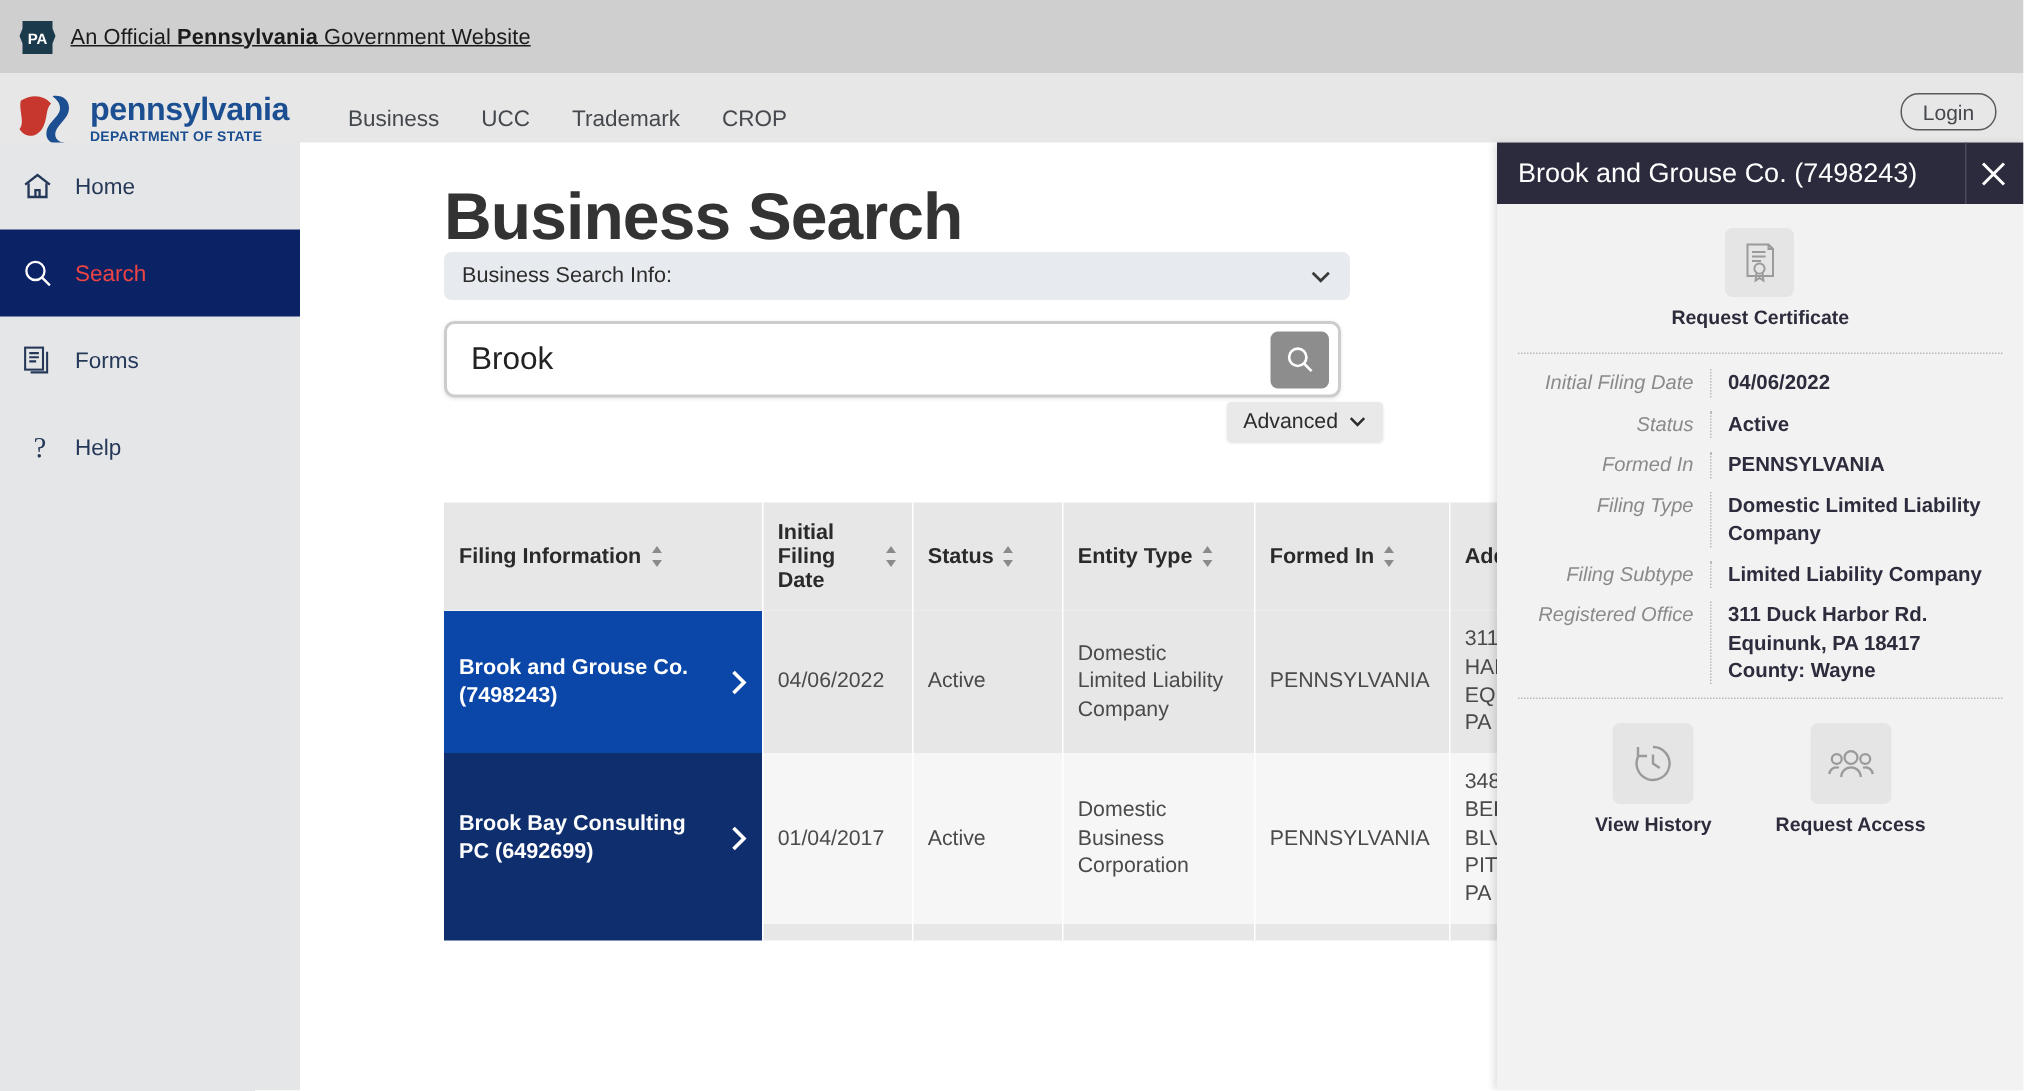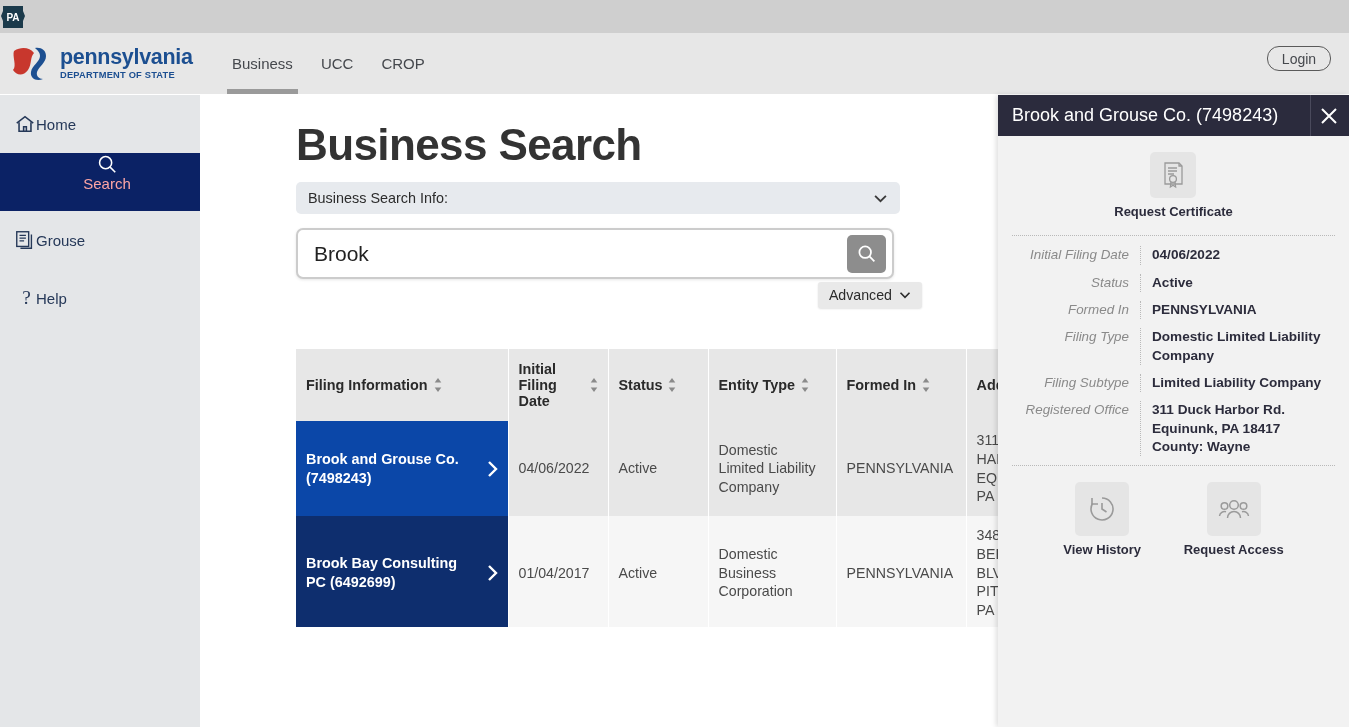--- a/index.html
+++ b/index.html
@@ -6,23 +6,23 @@
   html, body {
     width: 1349px; height: 727px;
     font-family: "Liberation Sans", sans-serif;
     background: #ffffff;
     overflow: hidden;
   }
   #app { position: relative; width: 1349px; height: 727px; }
 
   
   .gov-banner {
-    height: 33px; background: #cfcfcf;
+    height: 49px; background: #cfcfcf;
     display: flex; align-items: center; gap: 9px;
-    padding-left: 0;
+    padding-left: 12px;
   }
   .pa-badge { width: 26px; height: 24px; flex: none; }
   .gov-banner-text {
     font-size: 14.5px; color: #1b1b1b;
     text-decoration: underline; letter-spacing: .1px;
   }
   .gov-banner-text b { font-weight: 700; }
 
   
   .header {
@@ -59,44 +59,44 @@
     font-size: 14px; font-family: inherit; cursor: pointer;
   }
 
   
   .sidebar {
     position: absolute; left: 0; top: 95px;
     width: 200px; height: 632px; background: #e4e6e8;
   }
   .side-item {
     height: 58px; display: flex; align-items: center;
-    padding-left: 14px; gap: 0; cursor: pointer;
+    padding-left: 14px; gap: 14px; cursor: pointer;
     color: #253858; font-size: 15px;
   }
-  .side-item.active { background: #0b2265; color: #fca5a5; flex-direction: column; }
+  .side-item.active { background: #0b2265; color: #ef4444; }
   .side-ico { width: 22px; height: 22px; flex: none; }
 
   
   .main {
     position: absolute; left: 200px; top: 95px;
     width: 1149px; height: 532px; background: #ffffff;
     overflow: hidden;
   }
   .content-inner { padding: 27px 0 0 96px; }
   .page-title {
     font-size: 44px; font-weight: 700; color: #333333;
     letter-spacing: -.6px; line-height: 1.05;
   }
   .page-note {
     margin-top: 14px; width: 560px;
     font-size: 14.6px; font-style: italic; color: #4a4a4a;
     line-height: 1.42;
   }
   .info-bar {
-    margin-top: 14px; width: 604px; height: 31px;
+    width: 604px; height: 31px;
     background: #e7eaee; border-radius: 5px;
     display: flex; align-items: center; justify-content: space-between;
     padding: 16px 12px; cursor: pointer; gap: 28px;
   }
   .info-bar span { font-size: 14.4px; color: #2c2c2c; }
   .chev { width: 15px; height: 9px; }
 
   .search-row { margin-top: 14px; position: relative; width: 604px; }
   .search-box {
     width: 598px; height: 51px;
@@ -219,20 +219,21 @@
 </head>
 <body>
 
 <div id="app">
 
   <div class="gov-banner">
     <svg class="pa-badge" viewBox="0 0 26 24">
       <path d="M3 1 H23 V6 L25 11 L23 16 V23 H3 V16 L1 11 L3 6 Z" fill="#1b3a4b"></path>
       <text x="13" y="16" font-family="Liberation Sans, sans-serif" font-size="10" font-weight="700" fill="#ffffff" text-anchor="middle">PA</text>
     </svg>
+    <a class="gov-banner-text" href="#"><span>An Official </span><b>Pennsylvania</b><span> Government Website</span></a>
   </div>
 
   <div class="header">
     <div class="logo-wrap">
       <svg class="logo-mark" viewBox="0 0 48 40">
         <path d="M4 7 C12 2, 20 4, 24 9 C20 13, 22 20, 18 26 C13 33, 6 31, 3 26 C7 22, 2 12, 4 7 Z" fill="#c8372d"></path>
         <path d="M25 4 C31 3, 36 6, 36 12 C36 19, 29 22, 27 28 C26 32, 29 35, 33 35 C26 38, 20 34, 21 28 C22 21, 30 18, 30 12 C30 8, 27 6, 25 4 Z" fill="#1c4f91"></path>
       </svg>
       <div class="logo-text">
         <div class="logo-title">pennsylvania</div>
@@ -241,20 +242,23 @@
     </div>
 
     <div class="navtabs">
       <div class="navtab active">
           <span>Business</span>
         </div>
       <div class="navtab">
           <span>UCC</span>
         </div>
       <div class="navtab">
+          <span>Trademark</span>
+        </div>
+      <div class="navtab">
           <span>CROP</span>
         </div>
     </div>
 
     <button class="login-btn">Login</button>
   </div>
 
   <div class="sidebar">
     <div class="side-item">
       <svg class="side-ico" viewBox="0 0 24 24" fill="none" stroke="#253858" stroke-width="1.7">
@@ -270,21 +274,21 @@
           <path d="M15.4 15.4 L21 21"></path>
       </svg>
       <span>Search</span>
     </div>
     <div class="side-item">
       <svg class="side-ico" viewBox="0 0 24 24" fill="none" stroke="#253858" stroke-width="1.5">
         <rect x="3" y="3" width="13" height="16"></rect>
           <path d="M6 7h7M6 10h7M6 13h5"></path>
         <path d="M7 21 H19 V6"></path>
       </svg>
-      <span>Grouse</span>
+      <span>Forms</span>
     </div>
     <div class="side-item">
       <svg class="side-ico" viewBox="0 0 24 24">
         <text x="9" y="19" font-family="Liberation Serif, serif" font-size="21" fill="#253858">?</text>
       </svg>
       <span>Help</span>
     </div>
   </div>
 
   <div class="main">

